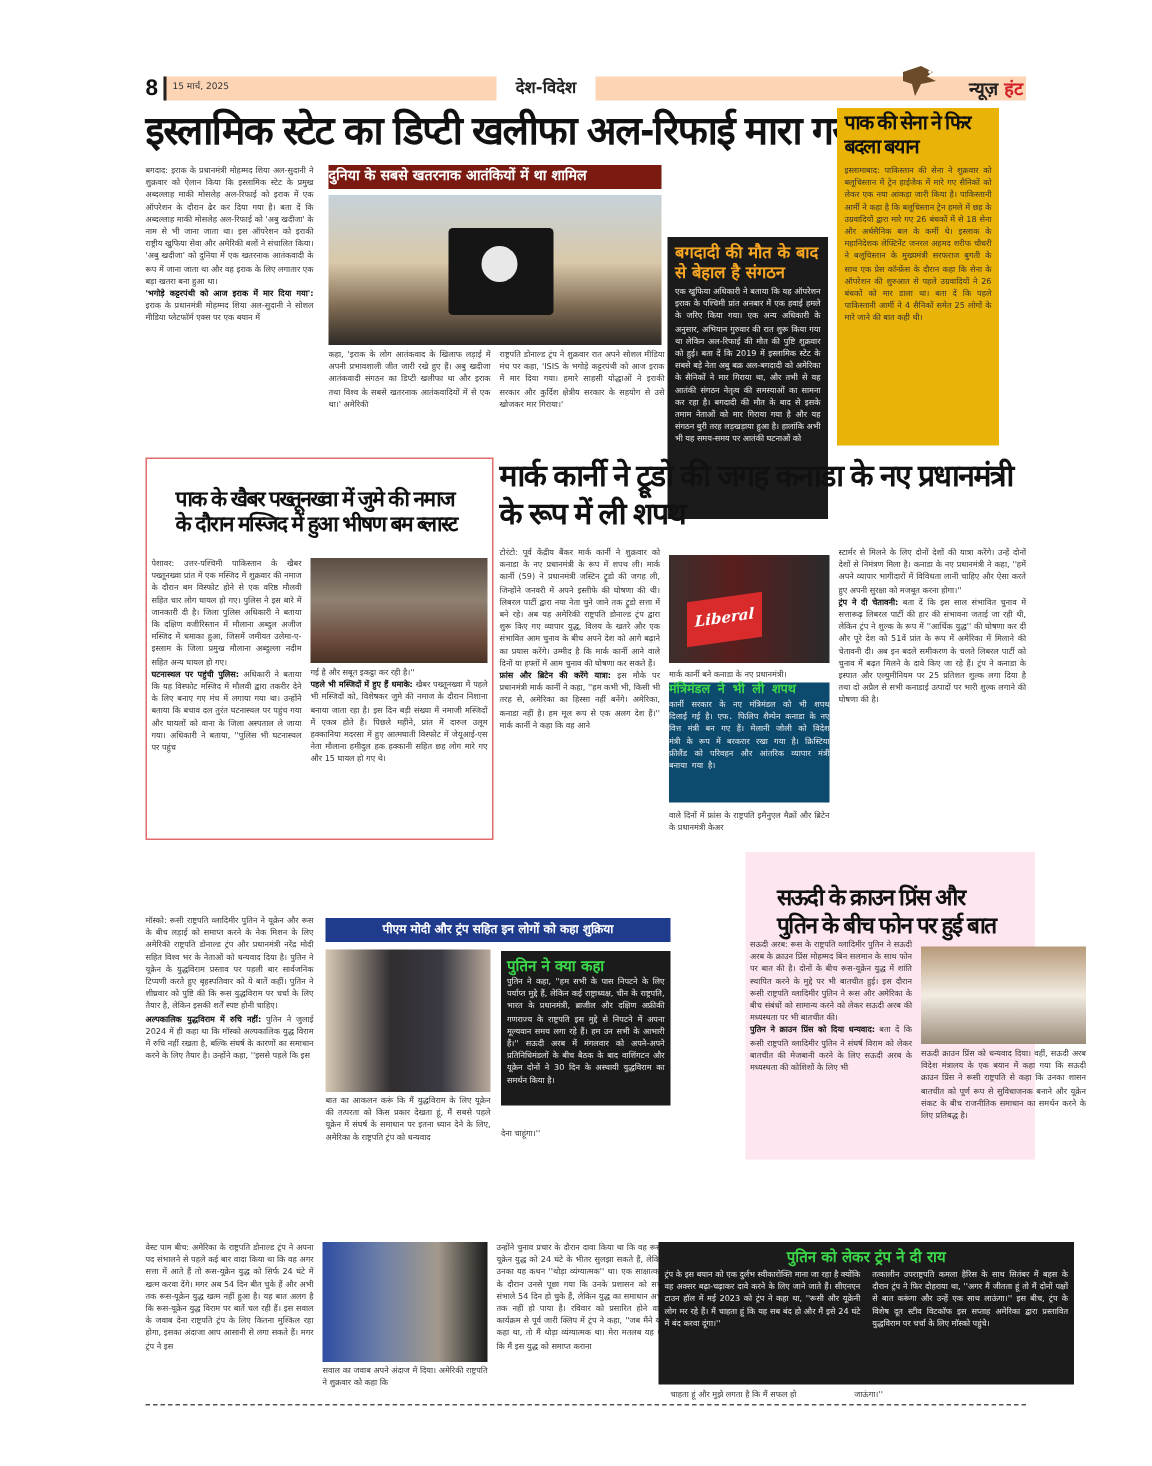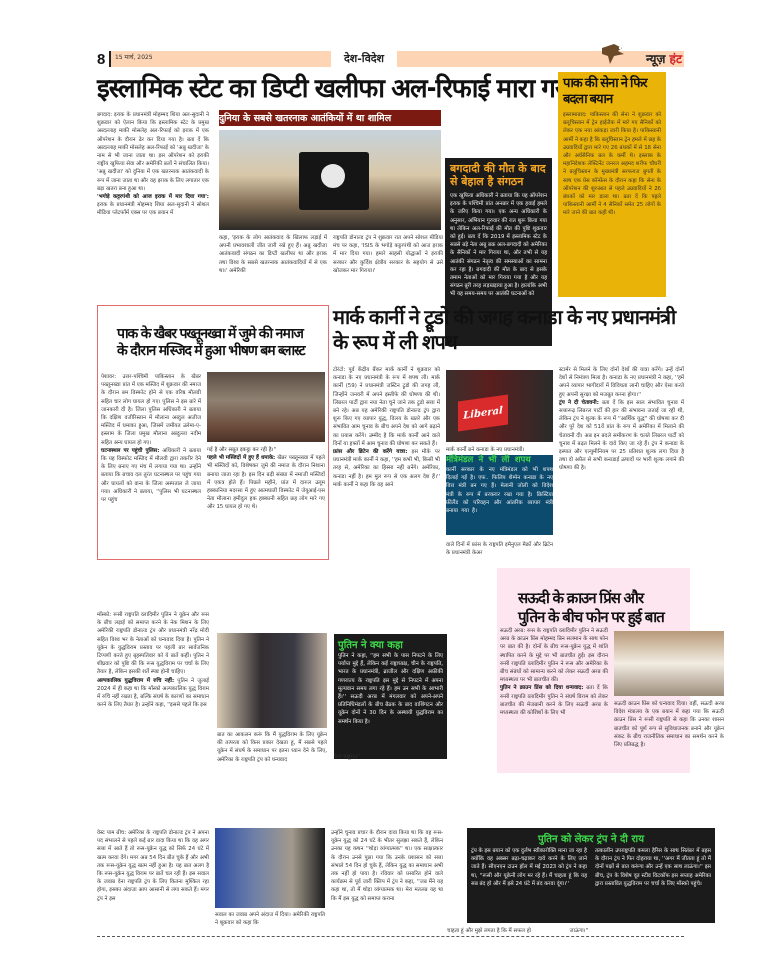--- a/index.html
+++ b/index.html
@@ -56,39 +56,39 @@
     .s3-box .txt { color: #eee; }
     .s3-c2 { position: absolute; left: 349px; top: 540px; width: 107px; }
     .s3-c3 { position: absolute; left: 462px; top: 365px; width: 125px; }
 
     
     .s4-hl { position: absolute; left: 0; top: 565px; width: 350px; font-size: 22px; line-height: 28px; white-space: nowrap; }
     .s4-c1 { position: absolute; left: 0; top: 610px; width: 112px; }
     .s4-banner { position: absolute; left: 120px; top: 612px; width: 230px; height: 16px; background: #1f3b8c; color: #fff; font-size: 8px; font-weight: bold; line-height: 16px; text-align: center; }
     .s4-img { position: absolute; left: 120px; top: 633px; width: 110px; height: 95px; background: linear-gradient(90deg,#d7c9b4,#312d30 40%, #3a3a44 70%, #b9a99b); }
     .s4-c2 { position: absolute; left: 120px; top: 730px; width: 110px; }
-    .s4-box { position: absolute; left: 237px; top: 634px; width: 113px; height: 125px; background: #1b1b1b; padding: 4px; }
+    .s4-box { position: absolute; left: 237px; top: 634px; width: 113px; height: 103px; background: #1b1b1b; padding: 4px; }
     .s4-box .t { color: #3cd64a; font-weight: bold; font-size: 10px; line-height: 13px; }
     .s4-box .txt { color: #eee; }
     .s4-c3 { position: absolute; left: 237px; top: 752px; width: 113px; }
 
     
     .s5 { position: absolute; left: 356px; top: 568px; width: 193px; height: 205px; background: #fde6ef; padding: 21px; margin-left: 44px; }
     .s5 .hl { font-size: 15px; line-height: 19px; }
     .s5-c1 { position: absolute; left: 3px; top: 58px; width: 108px; }
     .s5-img { position: absolute; left: 117px; top: 63px; width: 110px; height: 65px; background: linear-gradient(180deg,#b89a79,#f2ece2 50%, #9c8d7b); }
     .s5-c2 { position: absolute; left: 117px; top: 131px; width: 110px; }
 
     
     .s6-hl { position: absolute; left: 0; top: 790px; width: 587px; font-size: 20px; line-height: 26px; white-space: nowrap; }
     .s6-c1 { position: absolute; left: 0; top: 828px; width: 112px; }
     .s6-img { position: absolute; left: 118px; top: 828px; width: 110px; height: 80px; background: linear-gradient(90deg,#2f4ea3,#6d7fa8 35%, #a39a8c 70%, #1c1c1c); }
     .s6-c2 { position: absolute; left: 118px; top: 910px; width: 110px; }
     .s6-c3 { position: absolute; left: 234px; top: 828px; width: 112px; }
-    .s6-box { position: absolute; left: 370px; top: 828px; width: 248px; height: 95px; background: #1b1b1b; padding: 4px; }
+    .s6-box { position: absolute; left: 342px; top: 828px; width: 277px; height: 95px; background: #1b1b1b; padding: 4px; }
     .s6-box .t { color: #3cd64a; font-weight: bold; font-size: 10px; line-height: 14px; text-align: center; }
     .s6-box .cols { display: flex; gap: 8px; }
     .s6-box .cols .txt { color: #eee; flex: 1; }
     .s6-tail { position: absolute; left: 350px; top: 926px; width: 237px; display: flex; gap: 8px; }
     .s6-tail .txt { flex: 1; }
     .s6-rule { position: absolute; left: 0; top: 936px; width: 587px; border-top: 1.5px dashed #555; }
   </style>
 </head>
 <body>
 
@@ -167,20 +167,21 @@
     <span>स्टार्मर से मिलने के लिए दोनों देशों की यात्रा करेंगे। उन्हें दोनों देशों से निमंत्रण मिला है। कनाडा के नए प्रधानमंत्री ने कहा, ''हमें अपने व्यापार भागीदारों में विविधता लानी चाहिए और ऐसा करते हुए अपनी सुरक्षा को मजबूत करना होगा।''</span><br>
     <b>ट्रंप ने दी चेतावनी:</b>
     <span>बता दें कि इस साल संभावित चुनाव में सत्तारूढ़ लिबरल पार्टी की हार की संभावना जताई जा रही थी, लेकिन ट्रंप ने शुल्क के रूप में ''आर्थिक युद्ध'' की घोषणा कर दी और पूरे देश को 51वें प्रांत के रूप में अमेरिका में मिलाने की चेतावनी दी। अब इन बदले समीकरण के चलते लिबरल पार्टी को चुनाव में बढ़त मिलने के दावे किए जा रहे हैं। ट्रंप ने कनाडा के इस्पात और एल्युमीनियम पर 25 प्रतिशत शुल्क लगा दिया है तथा दो अप्रैल से सभी कनाडाई उत्पादों पर भारी शुल्क लगाने की घोषणा की है।</span>
   </div>
 
   <div class="s4-c1 txt">
     <span>मॉस्को: रूसी राष्ट्रपति व्लादिमीर पुतिन ने यूक्रेन और रूस के बीच लड़ाई को समाप्त करने के नेक मिशन के लिए अमेरिकी राष्ट्रपति डोनाल्ड ट्रंप और प्रधानमंत्री नरेंद्र मोदी सहित विश्व भर के नेताओं को धन्यवाद दिया है। पुतिन ने यूक्रेन के युद्धविराम प्रस्ताव पर पहली बार सार्वजनिक टिप्पणी करते हुए बृहस्पतिवार को ये बातें कहीं। पुतिन ने शीघ्रवार को पुष्टि की कि रूस युद्धविराम पर चर्चा के लिए तैयार है, लेकिन इसकी शर्तें स्पष्ट होनी चाहिए।</span><br>
     <b>अल्पकालिक युद्धविराम में रुचि नहीं:</b>
     <span>पुतिन ने जुलाई 2024 में ही कहा था कि मॉस्को अल्पकालिक युद्ध विराम में रुचि नहीं रखता है, बल्कि संघर्ष के कारणों का समाधान करने के लिए तैयार है। उन्होंने कहा, ''इससे पहले कि इस</span>
   </div>
+  <div class="s4-banner">पीएम मोदी और ट्रंप सहित इन लोगों को कहा शुक्रिया</div>
   <div class="s4-img"></div>
   <div class="s4-c2 txt">बात का आकलन करूं कि मैं युद्धविराम के लिए यूक्रेन की तत्परता को किस प्रकार देखता हूं, मैं सबसे पहले यूक्रेन में संघर्ष के समाधान पर इतना ध्यान देने के लिए, अमेरिका के राष्ट्रपति ट्रंप को धन्यवाद</div>
   <div class="s4-box">
     <div class="t">पुतिन ने क्या कहा</div>
     <div class="txt">पुतिन ने कहा, ''हम सभी के पास निपटने के लिए पर्याप्त मुद्दे हैं, लेकिन कई राष्ट्राध्यक्ष, चीन के राष्ट्रपति, भारत के प्रधानमंत्री, ब्राजील और दक्षिण अफ्रीकी गणराज्य के राष्ट्रपति इस मुद्दे से निपटने में अपना मूल्यवान समय लगा रहे हैं। हम उन सभी के आभारी हैं।'' सऊदी अरब में मंगलवार को अपने-अपने प्रतिनिधिमंडलों के बीच बैठक के बाद वाशिंगटन और यूक्रेन दोनों ने 30 दिन के अस्थायी युद्धविराम का समर्थन किया है।</div>
   </div>
   <div class="s4-c3 txt">देना चाहूंगा।''</div>
 
   <div class="s5">
     <div class="hl">सऊदी के क्राउन प्रिंस और पुतिन के बीच फोन पर हुई बात</div>

